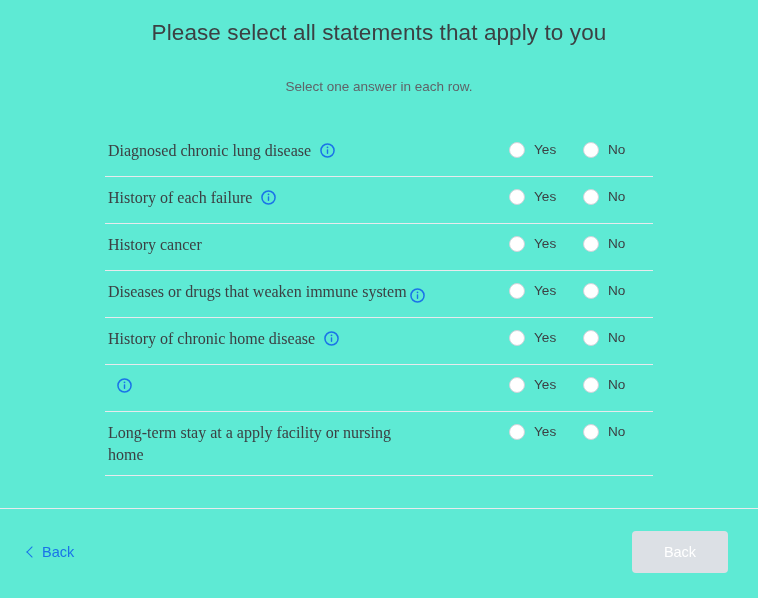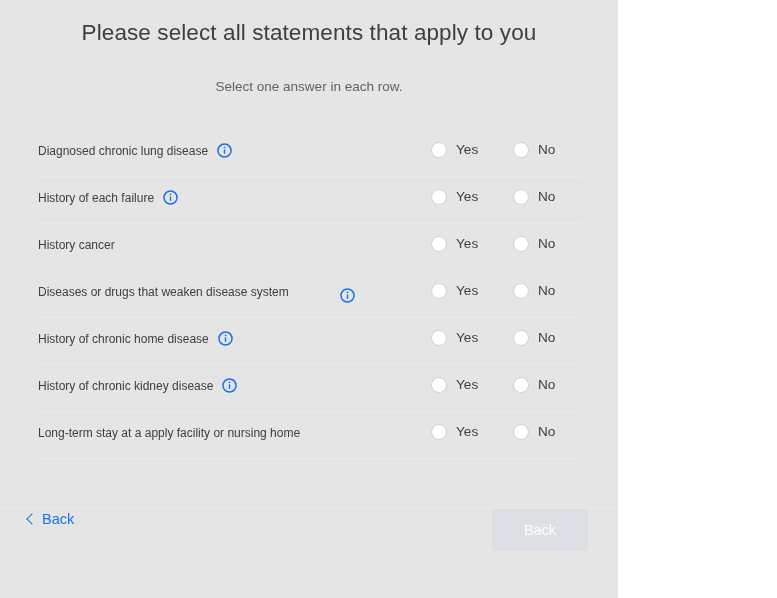--- a/index.html
+++ b/index.html
@@ -5,22 +5,22 @@
   * { box-sizing: border-box; }
   html, body {
     margin: 0; padding: 0;
     width: 777px; height: 598px;
     background: #ffffff;
     font-family: "Liberation Sans", sans-serif;
     -webkit-font-smoothing: antialiased;
   }
   .page {
     position: relative;
-    width: 618px; height: 598px;
-    background: #e5e5e5;
+    width: 758px; height: 598px;
+    background: #5eead4;
     overflow: hidden;
     display: flex;
     flex-direction: column;
   }
 
   
   .question-area {
     flex: 0 0 auto;
     padding-top: 18px;
   }
@@ -59,24 +59,25 @@
   }
   .row-label-cell {
     flex: 1 1 auto;
     display: flex;
     align-items: flex-start;
     position: relative;
     padding-right: 8px;
     min-width: 0;
   }
   .row-label {
-    font-size: 12px;
+    font-size: 16px;
     color: #3c4043;
     line-height: 22px;
     max-width: 285px;
+    font-family: Liberation Serif, serif;
   }
   .row-label.wide { max-width: 300px; }
 
   .info-icon {
     display: inline-flex;
     align-items: center;
     justify-content: center;
     width: 15px; height: 15px;
     flex: 0 0 15px;
     margin-left: 9px;
@@ -89,21 +90,21 @@
     position: absolute;
     left: 302px;
     top: 4px;
     margin-left: 0;
   }
 
   .answers-cell {
     flex: 0 0 auto;
     display: flex;
     align-items: flex-start;
-    gap: 12px;
+    gap: 4px;
     padding-top: 1px;
     justify-content: space-between;
   }
   .answer-option {
     display: flex;
     align-items: center;
     gap: 9px;
     width: 70px;
     cursor: pointer;
   }
@@ -123,21 +124,21 @@
   
   .footer-divider {
     border-top: 1px solid #e8eaed;
     width: 100%;
     margin-top: auto;
   }
   .footer {
     flex: 0 0 auto;
     height: 89px;
     display: flex;
-    align-items: flex-start;
+    align-items: center;
     justify-content: space-between;
     padding: 0 30px 4px 28px;
   }
   .back-link {
     display: inline-flex;
     align-items: center;
     gap: 5px;
     color: #1a73e8;
     font-size: 14.5px;
     line-height: 20px;
@@ -230,21 +231,21 @@
               <span class="answer-label">Yes</span>
             </label>
             <label class="answer-option">
               <span class="radio"></span>
               <span class="answer-label">No</span>
             </label>
           </div>
         </div>
         <div class="matrix-row">
           <div class="row-label-cell">
-            <span class="row-label wide">Diseases or drugs that weaken disease system</span>
+            <span class="row-label wide">Diseases or drugs that weaken immune system</span>
             <span class="info-icon fixed-col">
               <svg width="15" height="15" viewBox="0 0 16 16" aria-hidden="true">
                 <circle cx="8" cy="8" r="7" fill="none" stroke="#1a73e8" stroke-width="1.6"></circle>
                 <circle cx="8" cy="4.6" r="0.95" fill="#1a73e8"></circle>
                 <rect x="7.25" y="6.6" width="1.5" height="5" rx="0.6" fill="#1a73e8"></rect>
               </svg>
             </span>
           </div>
           <div class="answers-cell">
             <label class="answer-option">
@@ -274,21 +275,20 @@
               <span class="answer-label">Yes</span>
             </label>
             <label class="answer-option">
               <span class="radio"></span>
               <span class="answer-label">No</span>
             </label>
           </div>
         </div>
         <div class="matrix-row">
           <div class="row-label-cell">
-            <span class="row-label">History of chronic kidney disease</span>
             <span class="info-icon">
               <svg width="15" height="15" viewBox="0 0 16 16" aria-hidden="true">
                 <circle cx="8" cy="8" r="7" fill="none" stroke="#1a73e8" stroke-width="1.6"></circle>
                 <circle cx="8" cy="4.6" r="0.95" fill="#1a73e8"></circle>
                 <rect x="7.25" y="6.6" width="1.5" height="5" rx="0.6" fill="#1a73e8"></rect>
               </svg>
             </span>
           </div>
           <div class="answers-cell">
             <label class="answer-option">

